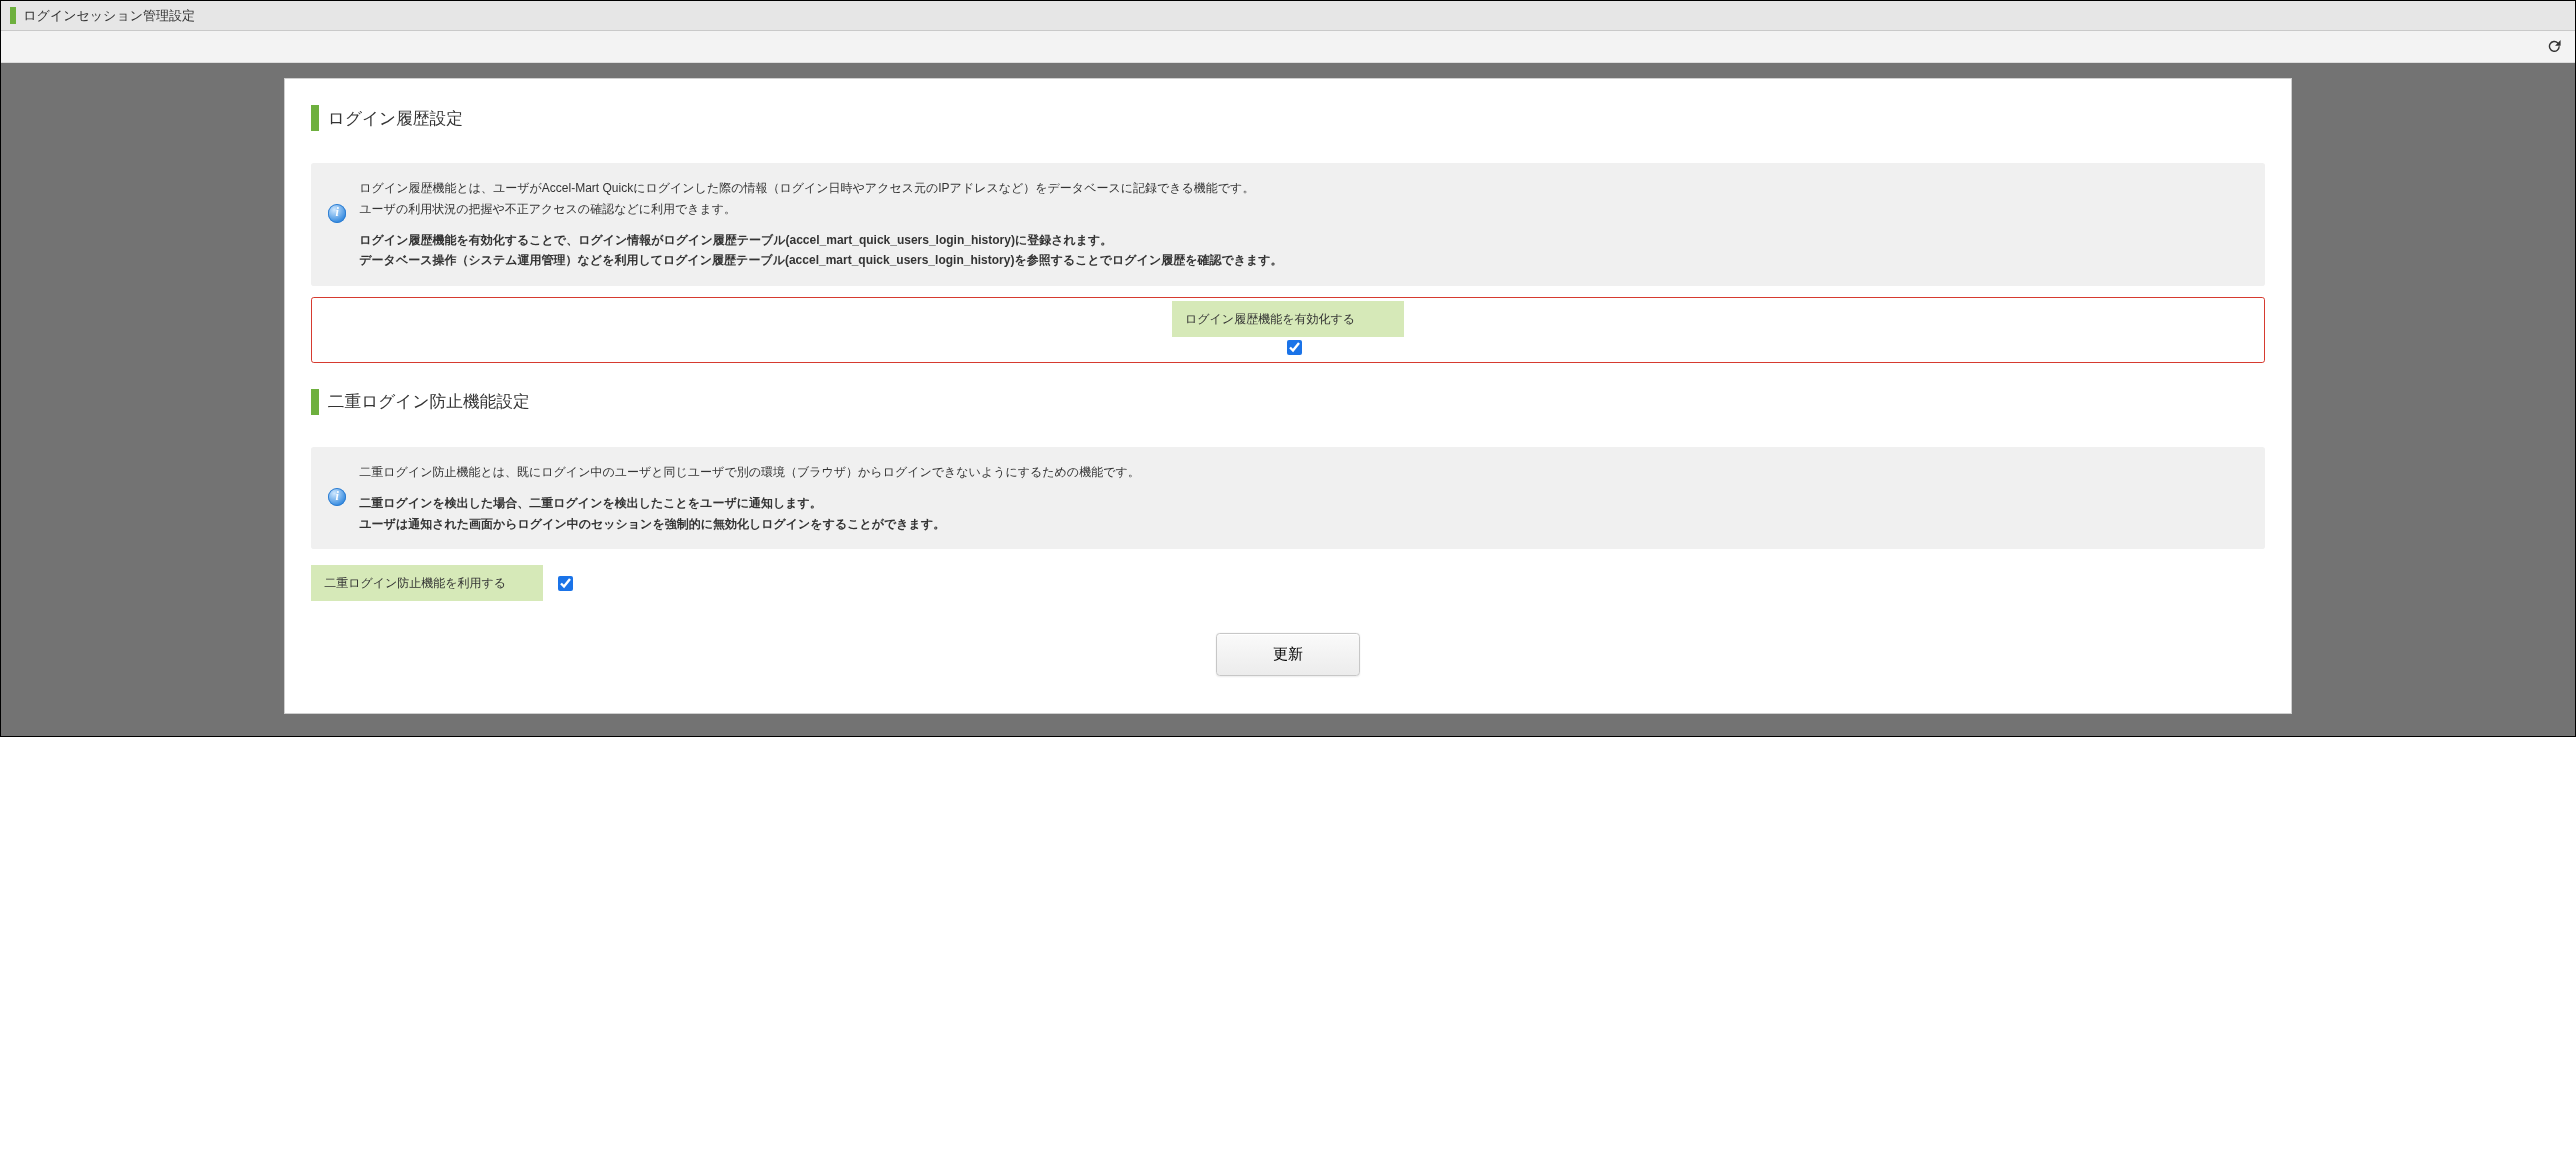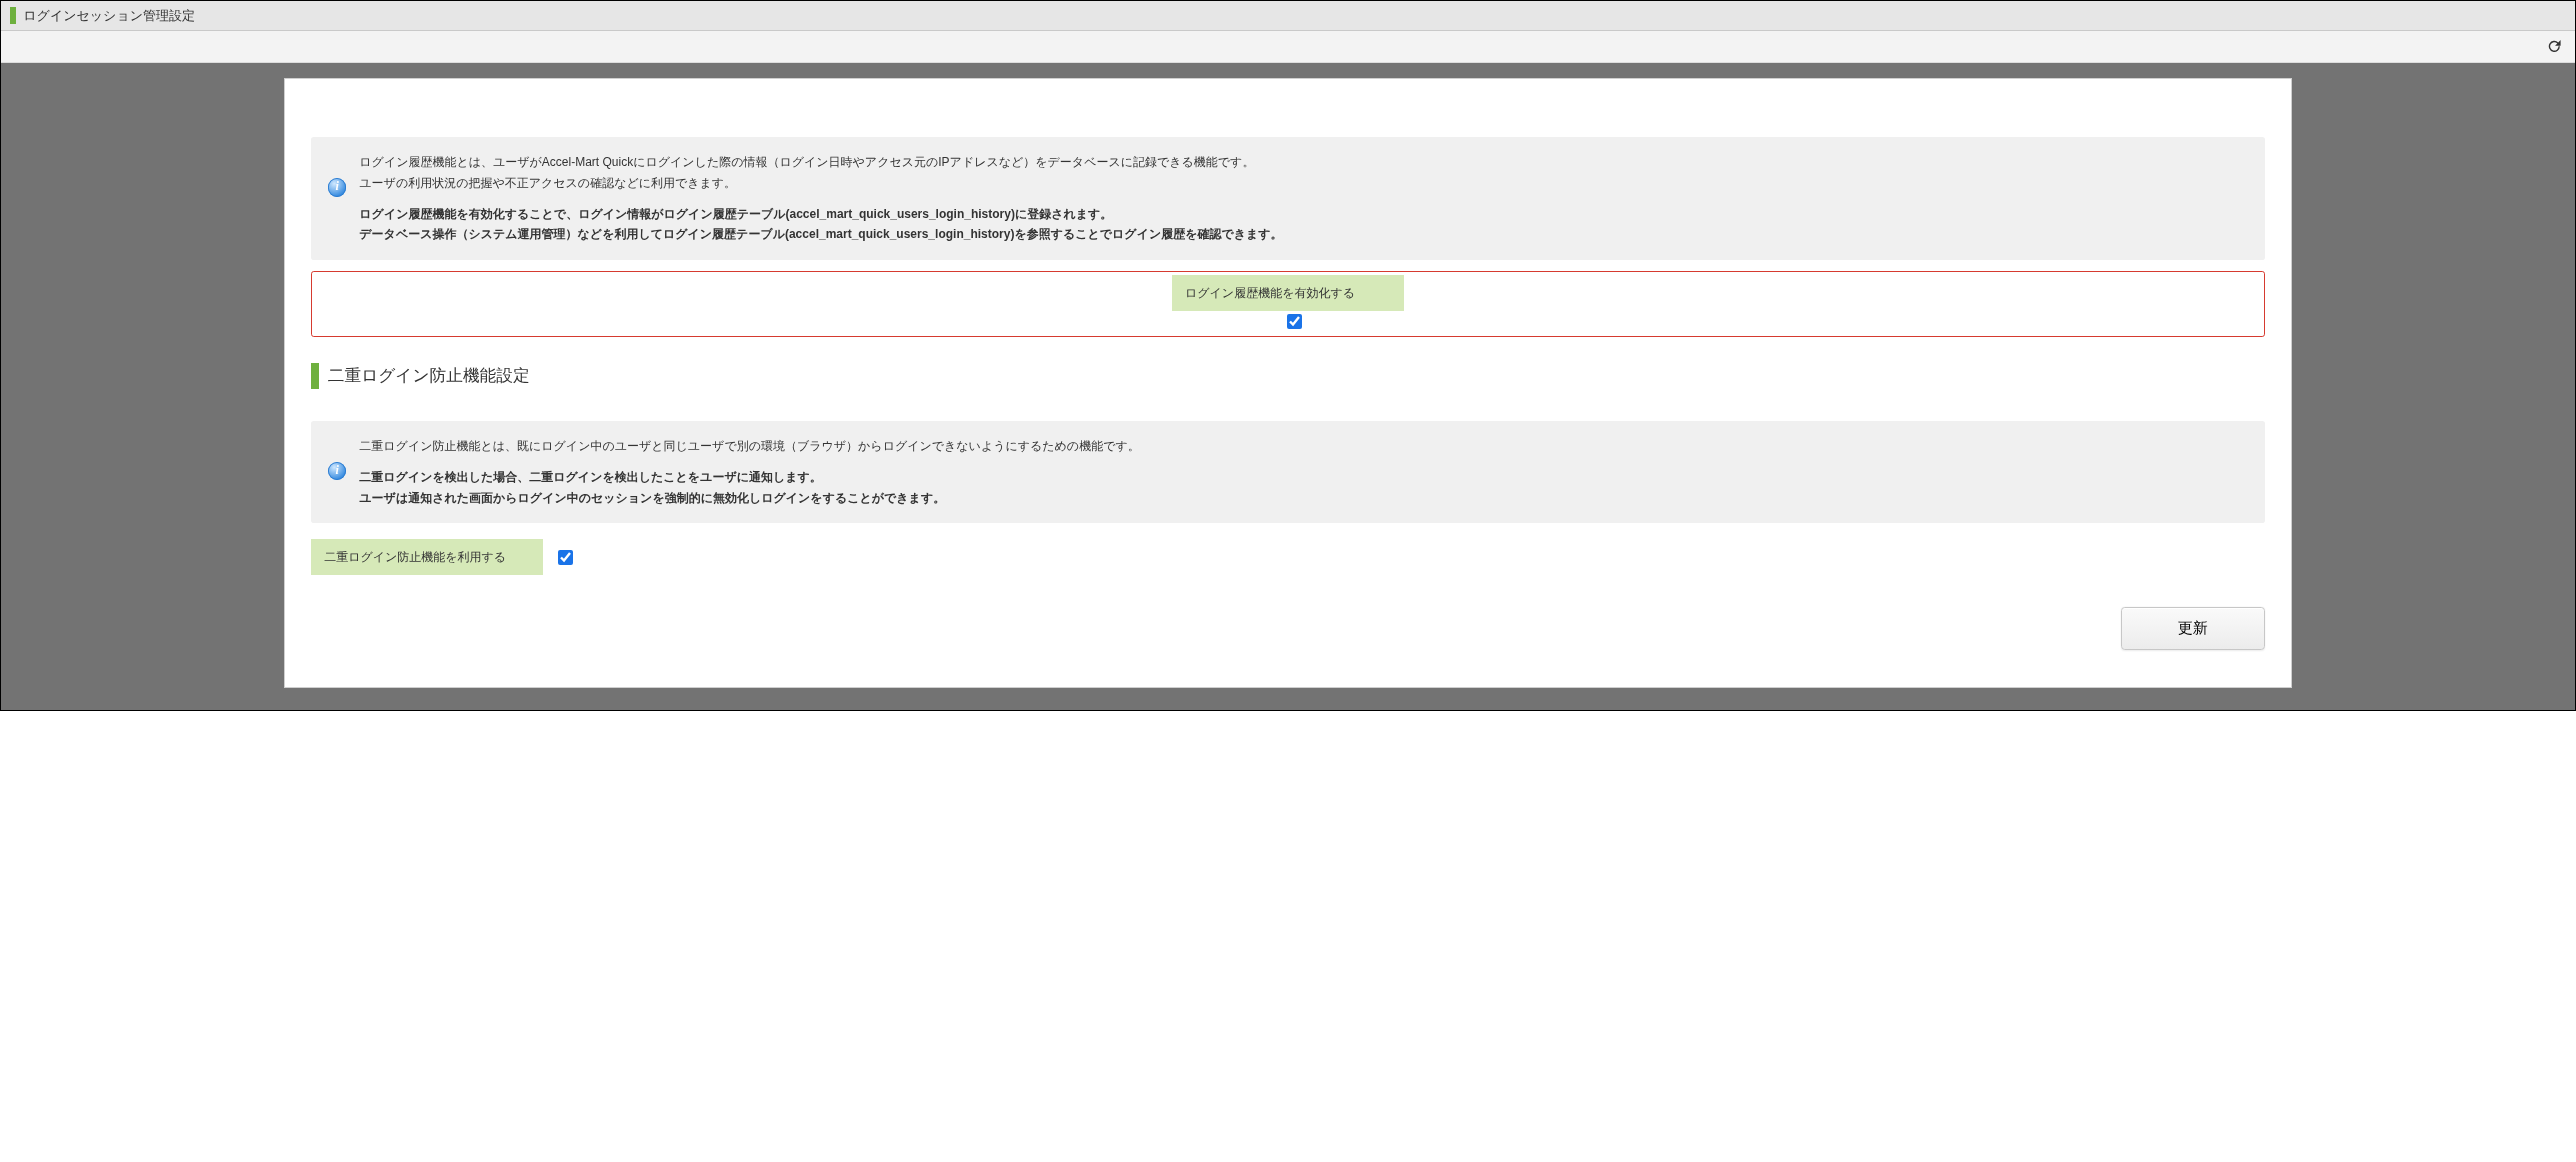--- a/index.html
+++ b/index.html
@@ -115,21 +115,21 @@
     border: 1.9px solid #d63a2f;
     border-radius: 2.8px;
     padding: 3.7px 0 3.7px 0;
     flex-direction: column;
   }
   input[type="checkbox"] {
     width: 15px; height: 15px;
     accent-color: #1a73e8;
   }
   .btn-row {
-    display: flex; justify-content: flex-end;
+    display: flex; justify-content: center;
     margin-top: 22px;
   }
   .btn {
     background: linear-gradient(#fafafa, #ececec);
     border: 0.9px solid #c7c7c7;
     border-radius: 3.7px;
     padding: 11px 56px;
     font-size: 15px;
     cursor: pointer;
     box-shadow: 0 0.9px 0 #fff inset, 0 0.9px 1.9px rgba(0,0,0,0.08);
@@ -148,20 +148,24 @@
       <svg width="16.7" height="16.7" viewBox="0 0 24 24" fill="#333">
         <path d="M17.65 6.35A8 8 0 1 0 20 12h-2a6 6 0 1 1-1.76-4.24L13 11h8V3l-3.35 3.35z"></path>
       </svg>
     </div>
   </div>
 
   <div class="content-wrap">
     <div class="panel">
 
       <div class="section">
+        <div class="section-hdr">
+          <div class="section-accent"></div>
+          <div class="section-title">ログイン履歴設定</div>
+        </div>
         <div class="infobox">
           <div class="info-icon"></div>
           <div>
             <div class="txt para">ログイン履歴機能とは、ユーザがAccel-Mart Quickにログインした際の情報（ログイン日時やアクセス元のIPアドレスなど）をデータベースに記録できる機能です。
 ユーザの利用状況の把握や不正アクセスの確認などに利用できます。</div>
             <div class="txt para">ログイン履歴機能を有効化することで、ログイン情報がログイン履歴テーブル(accel_mart_quick_users_login_history)に登録されます。
 データベース操作（システム運用管理）などを利用してログイン履歴テーブル(accel_mart_quick_users_login_history)を参照することでログイン履歴を確認できます。</div>
           </div>
         </div>
         <div class="field-row highlight">

